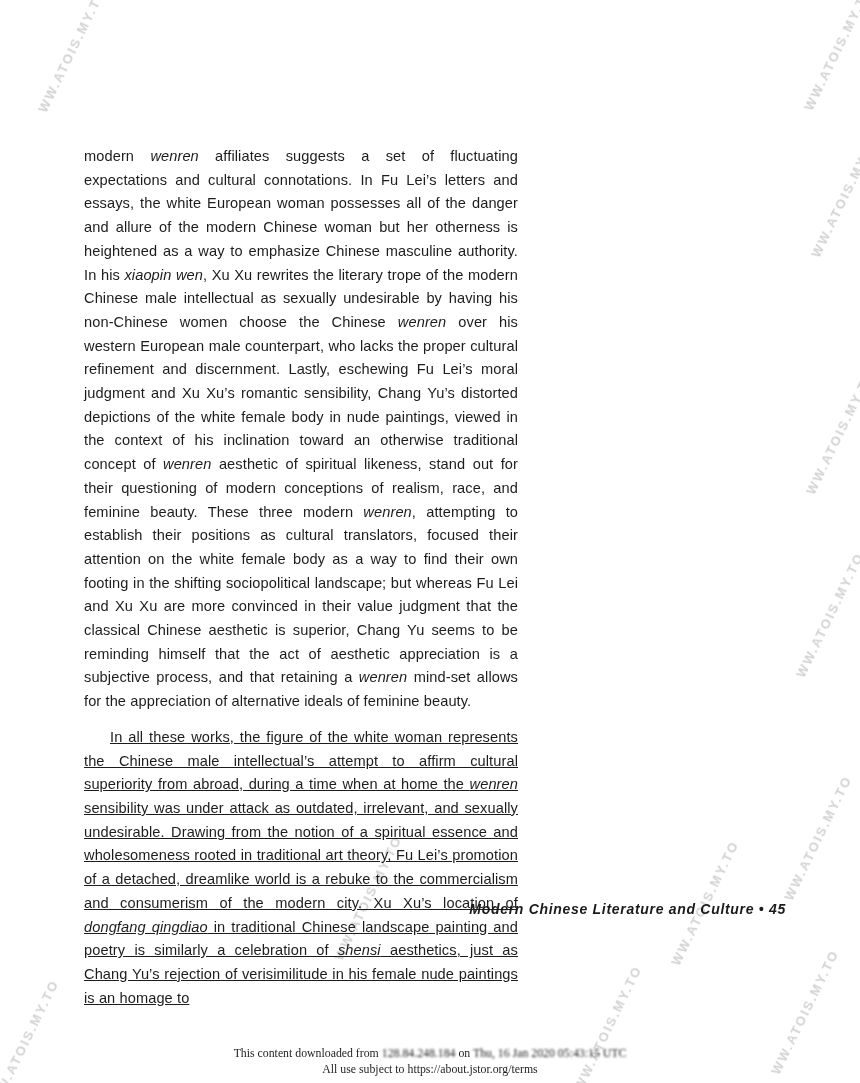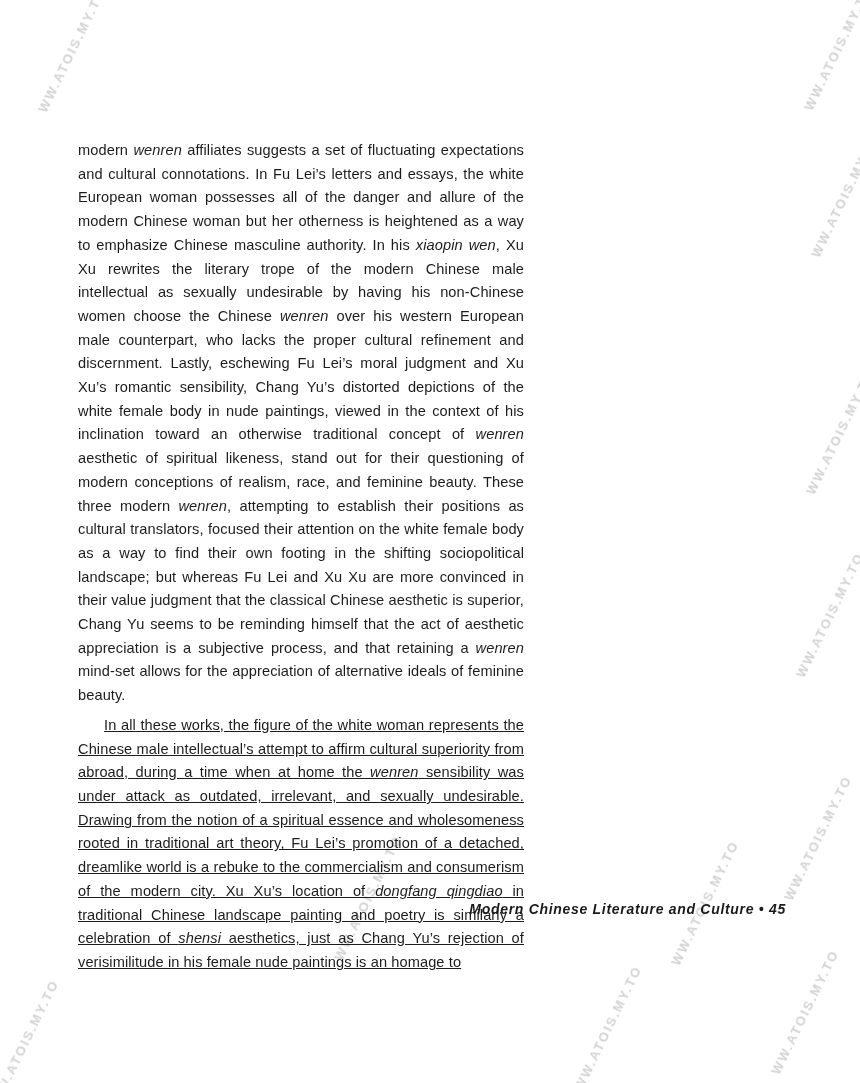--- a/index.html
+++ b/index.html
@@ -36,21 +36,21 @@
     position: absolute;
     left: 72px;
     top: 133px;
     width: 458px;
     font-size: 14.6px;
     line-height: 23.7px;
     text-align: justify;
     letter-spacing: 0.1px;
     color: #1c1c1c;
   }
-  .text-block p { margin: 6px; }
+  .text-block p { margin: 12px; }
   .text-block p.indent { text-indent: 26px; text-decoration: underline; }
   .text-block i { font-style: italic; }
   .running-footer {
     position: absolute;
     top: 901px;
     right: 74px;
     font-size: 14px;
     font-weight: bold;
     letter-spacing: 0.7px;
     color: #1a1a1a;
@@ -91,14 +91,18 @@
 
   <main class="text-block">
       <p><span>modern </span><i>wenren</i><span> affiliates suggests a set of fluctuating expectations and cultural connotations. In Fu Lei’s letters and essays, the white European woman possesses all of the danger and allure of the modern Chinese woman but her otherness is heightened as a way to emphasize Chinese masculine authority. In his </span><i>xiaopin wen</i><span>, Xu Xu rewrites the literary trope of the modern Chinese male intellectual as sexually undesirable by having his non-Chinese women choose the Chinese </span><i>wenren</i><span> over his western European male counterpart, who lacks the proper cultural refinement and discernment. Lastly, eschewing Fu Lei’s moral judgment and Xu Xu’s romantic sensibility, Chang Yu’s distorted depictions of the white female body in nude paintings, viewed in the context of his inclination toward an otherwise traditional concept of </span><i>wenren</i><span> aesthetic of spiritual likeness, stand out for their questioning of modern conceptions of realism, race, and feminine beauty. These three modern </span><i>wenren</i><span>, attempting to establish their positions as cultural translators, focused their attention on the white female body as a way to find their own footing in the shifting sociopolitical landscape; but whereas Fu Lei and Xu Xu are more convinced in their value judgment that the classical Chinese aesthetic is superior, Chang Yu seems to be reminding himself that the act of aesthetic appreciation is a subjective process, and that retaining a </span><i>wenren</i><span> mind-set allows for the appreciation of alternative ideals of feminine beauty.</span></p>
       <p class="indent"><span>In all these works, the figure of the white woman represents the Chinese male intellectual’s attempt to affirm cultural superiority from abroad, during a time when at home the </span><i>wenren</i><span> sensibility was under attack as outdated, irrelevant, and sexually undesirable. Drawing from the notion of a spiritual essence and wholesomeness rooted in traditional art theory, Fu Lei’s promotion of a detached, dreamlike world is a rebuke to the commercialism and consumerism of the modern city. Xu Xu’s location of </span><i>dongfang qingdiao</i><span> in traditional Chinese landscape painting and poetry is similarly a celebration of </span><i>shensi</i><span> aesthetics, just as Chang Yu’s rejection of verisimilitude in his female nude paintings is an homage to</span></p>
     </main>
 
   <div class="running-footer">
     <span>Modern Chinese Literature and Culture • 45</span>
   </div>
 
+  <div class="jstor-note">
+    <div><span>This content downloaded from </span><span class="redacted">128.84.248.184</span><span> on </span><span class="redacted">Thu, 16 Jan 2020 05:43:15 UTC</span></div>
+    <div><span>All use subject to </span><span>https://about.jstor.org/terms</span></div>
+  </div>
 
 </div>
 
 </body></html>

